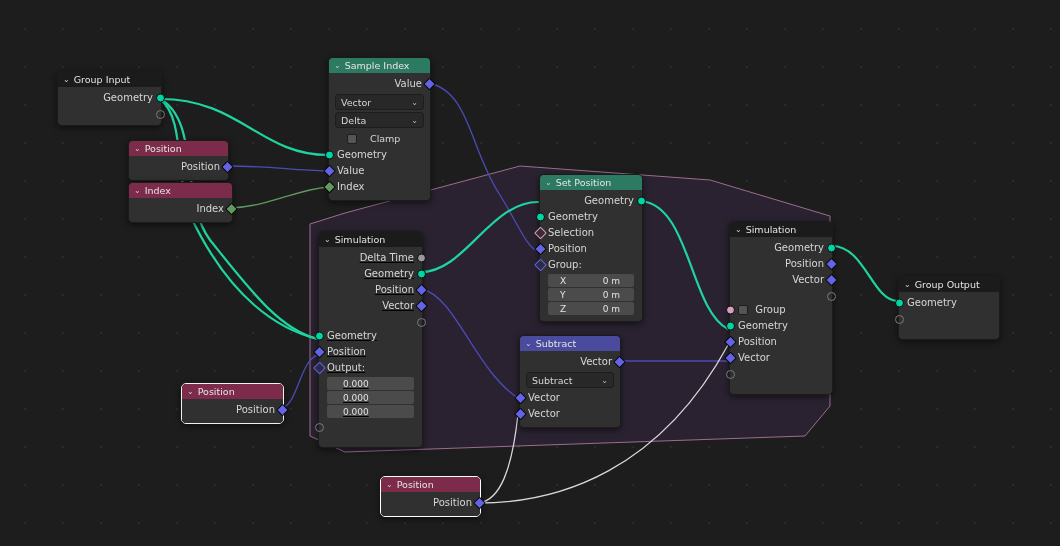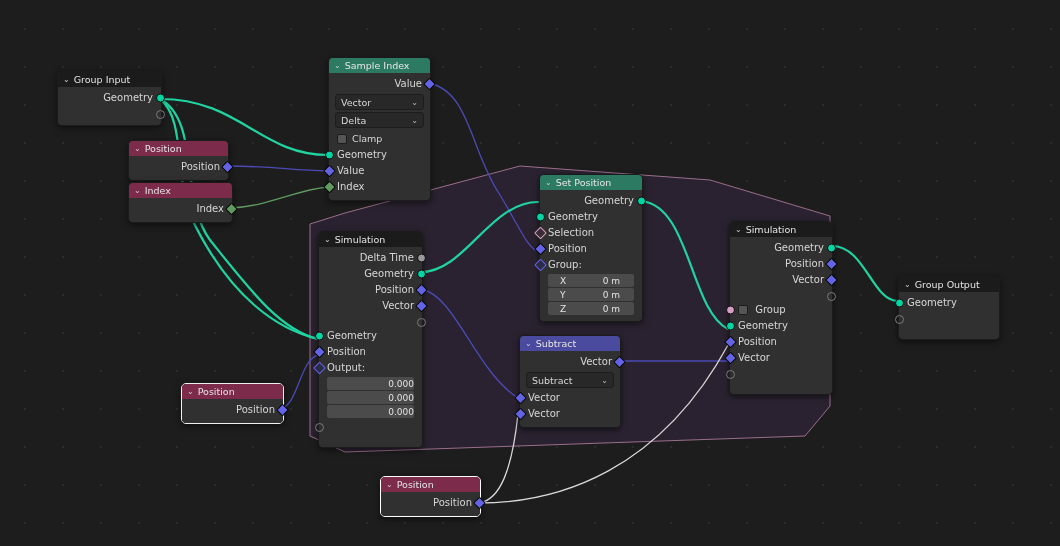--- a/index.html
+++ b/index.html
@@ -45,29 +45,29 @@
   .selh{background:#3b2b36;border:1.4px solid #d0a0c0;}
   .vech{background:#2b2b46;border:1.4px solid #6363e6;}
 
   .ext{position:absolute;width:7px;height:7px;border-radius:50%;
        background:transparent;border:1px solid #7a7a7a;}
 
   .drop{margin:2px 6px;height:14px;background:#282828;border:1px solid #1d1d1d;border-radius:3px;
         font-size:9.5px;color:#d6d6d6;display:flex;align-items:center;padding:0 5px;
         justify-content:space-between;}
   .drop .cv{font-size:8px;color:#bdbdbd;}
-  .chkrow{display:flex;align-items:center;gap:5px;padding:1px 8px;height:15px;}
+  .chkrow{display:flex;align-items:center;gap:13px;padding:1px 18px;height:15px;}
   .chk{width:8px;height:8px;background:#555;border:1px solid #1c1c1c;border-radius:2px;}
   .chklab{font-size:9.5px;color:#d6d6d6;}
   .valrow{margin:1px 8px;height:13px;background:#4b4b4b;border-radius:2px;
           display:flex;align-items:center;font-size:9px;color:#e2e2e2;}
   .valrow .k{flex:0 0 auto;padding-left:12px;}
   .valrow .v{flex:1;text-align:right;padding-right:14px;margin-left:16px;}
   .valrow.center{justify-content:center;}
-  .valrow.center .v{text-align:right;padding-right:0;}
+  .valrow.center .v{text-align:left;padding-right:0;}
 </style>
 </head>
 <body>
 
 <div id="root">
   <div id="grid"></div>
 
   <svg id="zone">
     <polygon points="345,213 520,166 710,180 830,216 830,406 805,436 345,452 310,436 310,224" fill="#2a2230" stroke="#9b6e8c" stroke-width="1"></polygon>
   </svg>
@@ -182,21 +182,21 @@
         <span>Index</span>
       </div>
     </div>
   </div>
 
   <div class="node" style="left:318px;top:231px;width:103px;">
     <div class="hdr dark">
       <span class="chev">⌄</span>
       <span>Simulation</span>
     </div>
-    <div class="body" style="padding-bottom:14px;">
+    <div class="body" style="padding-bottom:14px;text-decoration:underline;">
       <div class="row out">
         <span>Delta Time</span>
         <span class="sock r circle grey"></span>
       </div>
       <div class="row out">
         <span>Geometry</span>
         <span class="sock r circle geo"></span>
       </div>
       <div class="row out">
         <span>Position</span>

